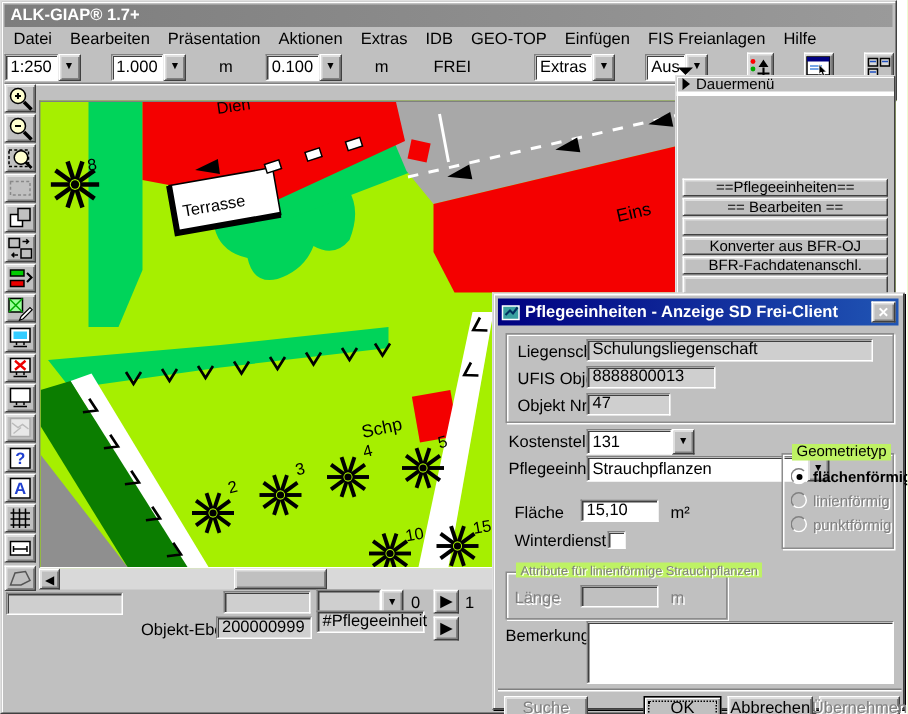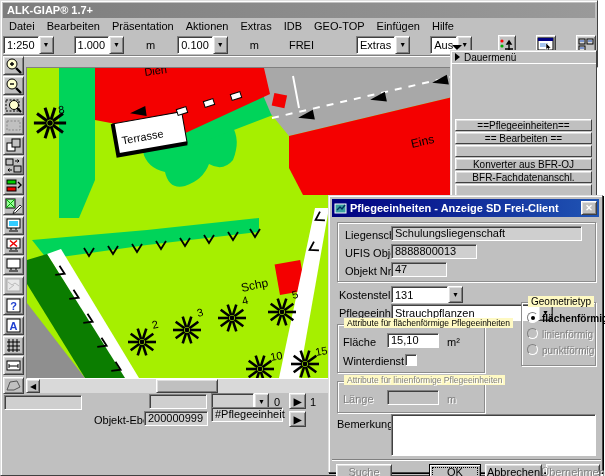--- a/index.html
+++ b/index.html
@@ -25,33 +25,33 @@
        border:1px solid;border-color:#808080 #fff #fff #808080;overflow:hidden;}
   .hscroll{position:absolute;left:25px;top:378px;width:572px;height:14px;background:#d9d9d9;display:flex;}
   .hthumb{position:absolute;left:130px;top:0;width:62px;height:14px;}
   .sbarrow{width:14px;height:14px;font-size:8px;display:flex;align-items:center;justify-content:center;}
   .statusrow{position:absolute;font-size:11px;}
   .sfield{position:absolute;height:15px;background:#cfcfcf;border:1px solid;border-color:#808080 #fff #fff #808080;
        box-shadow:inset 1px 1px 0 #404040;padding:1px 3px;line-height:11px;}
   
   .panel{position:absolute;left:450px;top:50px;width:147px;height:300px;background:#c0c0c0;
        border:1px solid;border-color:#dfdfdf #404040 #404040 #dfdfdf;box-shadow:inset 1px 1px 0 #fff;z-index:5;}
-  .paneltitle{height:13px;font-size:10px;display:flex;align-items:center;gap:3px;padding-left:3px;border-bottom:1px solid #ffffff;}
+  .paneltitle{height:13px;font-size:10px;display:flex;align-items:center;gap:3px;padding-left:3px;border-bottom:3px solid #ffffff;}
   .pbtn{position:absolute;left:4px;width:137px;height:12px;font-size:10px;display:flex;align-items:center;justify-content:center;
        background:#c0c0c0;border:1px solid;border-color:#fff #404040 #404040 #fff;box-shadow:inset 1px 1px 0 #dfdfdf;}
   
   .dialog{position:absolute;left:328px;top:195px;width:275px;height:278px;background:#c0c0c0;z-index:10;
        border:1px solid;border-color:#dfdfdf #404040 #404040 #dfdfdf;box-shadow:inset 1px 1px 0 #fff, 1px 1px 0 #000;}
   .dtitle{position:absolute;left:3px;top:3px;right:3px;height:18px;background:linear-gradient(90deg,#000080,#2055b4);
        color:#fff;display:flex;align-items:center;padding:0 2px;gap:3px;}
   .dtitle .txt{font-weight:bold;font-size:11px;flex:1;white-space:nowrap;overflow:hidden;}
   .xbtn{width:16px;height:14px;font-size:9px;font-weight:bold;display:flex;align-items:center;justify-content:center;}
   .dlabel{position:absolute;font-size:11px;line-height:12px;white-space:nowrap;}
   .group{position:absolute;border:1px solid #8c8c8c;box-shadow:inset 1px 1px 0 #fff, 1px 1px 0 #fff;}
-  .gtitle{position:absolute;top:-7px;left:6px;background:#fef9c3;padding:0 3px;font-size:8.5px;white-space:nowrap;}
+  .gtitle{position:absolute;top:-7px;left:6px;background:#bef264;padding:0 3px;font-size:8.5px;white-space:nowrap;}
   .dbtn{position:absolute;height:16px;font-size:11px;display:flex;align-items:center;justify-content:center;
        background:#c0c0c0;border:1px solid;border-color:#fff #404040 #404040 #fff;box-shadow:inset 1px 1px 0 #dfdfdf, inset -1px -1px 0 #808080;}
   .dbtn.default{border:1px solid #000;outline:1px dotted #000;outline-offset:-4px;box-shadow:inset 1px 1px 0 #fff, inset -1px -1px 0 #808080;}
   .disab{color:#808080;text-shadow:1px 1px 0 #fff;}
   .radio{position:absolute;width:11px;height:11px;border-radius:50%;background:#fff;border:1px solid;border-color:#808080 #fff #fff #808080;}
   .radio.on::after{content:"";position:absolute;left:3px;top:3px;width:4px;height:4px;border-radius:50%;background:#000;}
   .radio.off{background:#c0c0c0;}
   .checkbox{position:absolute;width:12px;height:12px;background:#fff;border:1px solid;border-color:#808080 #fff #fff #808080;box-shadow:inset 1px 1px 0 #404040;}
   .etch{position:absolute;height:2px;border-top:1px solid #808080;border-bottom:1px solid #fff;}
   .grip{position:absolute;left:452px;top:45px;width:0;height:0;border-left:5px solid transparent;border-right:5px solid transparent;border-top:5px solid #000;z-index:6;}
@@ -68,20 +68,21 @@
 
     <div class="menubar">
       <span>Datei</span>
       <span>Bearbeiten</span>
       <span>Präsentation</span>
       <span>Aktionen</span>
       <span>Extras</span>
       <span>IDB</span>
       <span>GEO-TOP</span>
       <span>Einfügen</span>
+      <span>FIS Freianlagen</span>
       <span>Hilfe</span>
     </div>
 
     <div class="tbar">
       <div class="combo" style="width:60px">
         <span class="val">1:250</span>
         <span class="dd raised">▼</span>
       </div>
       <div class="combo" style="width:56px">
         <span class="val">1.000</span>
@@ -450,31 +451,28 @@
     <div class="group" style="left:192px;top:106px;width:75px;height:64px">
       <span class="gtitle" style="font-size:10px">Geometrietyp</span>
     </div>
     <span class="radio on" style="left:198px;top:116px"></span>
     <span class="dlabel" style="left:213px;top:117px;font-size:10px;font-weight:bold">flächenförmig</span>
     <span class="radio off" style="left:198px;top:132px"></span>
     <span class="dlabel disab" style="left:213px;top:133px;font-size:10px">linienförmig</span>
     <span class="radio off" style="left:198px;top:148px"></span>
     <span class="dlabel disab" style="left:213px;top:149px;font-size:10px">punktförmig</span>
 
-    <div class="group" style="left:8px;top:128px;width:148px;height:49px">
-      <span class="gtitle">Attribute für flächenförmige Pflegeeinheiten</span>
-    </div>
     <span class="dlabel" style="left:14px;top:140px">Fläche</span>
     <div class="sfield" style="left:58px;top:137px;width:52px;background:#fff">15,10</div>
     <span class="dlabel" style="left:118px;top:140px">m²</span>
     <span class="dlabel" style="left:14px;top:159px">Winterdienst</span>
     <span class="checkbox" style="left:76px;top:158px"></span>
 
     <div class="group" style="left:8px;top:185px;width:148px;height:32px">
-      <span class="gtitle disab">Attribute für linienförmige Pflegeeinheiten</span>
+      <span class="gtitle disab">Attribute für linienförmige Strauchpflanzen</span>
     </div>
     <span class="dlabel disab" style="left:14px;top:197px">Länge</span>
     <div class="sfield" style="left:58px;top:194px;width:52px;background:#c0c0c0"></div>
     <span class="dlabel disab" style="left:118px;top:197px">m</span>
 
     <span class="dlabel" style="left:8px;top:222px">Bemerkungen</span>
     <div class="sfield" style="left:62px;top:218px;width:205px;height:42px;background:#fff"></div>
 
     <div class="etch" style="left:3px;top:263px;width:269px"></div>
 

